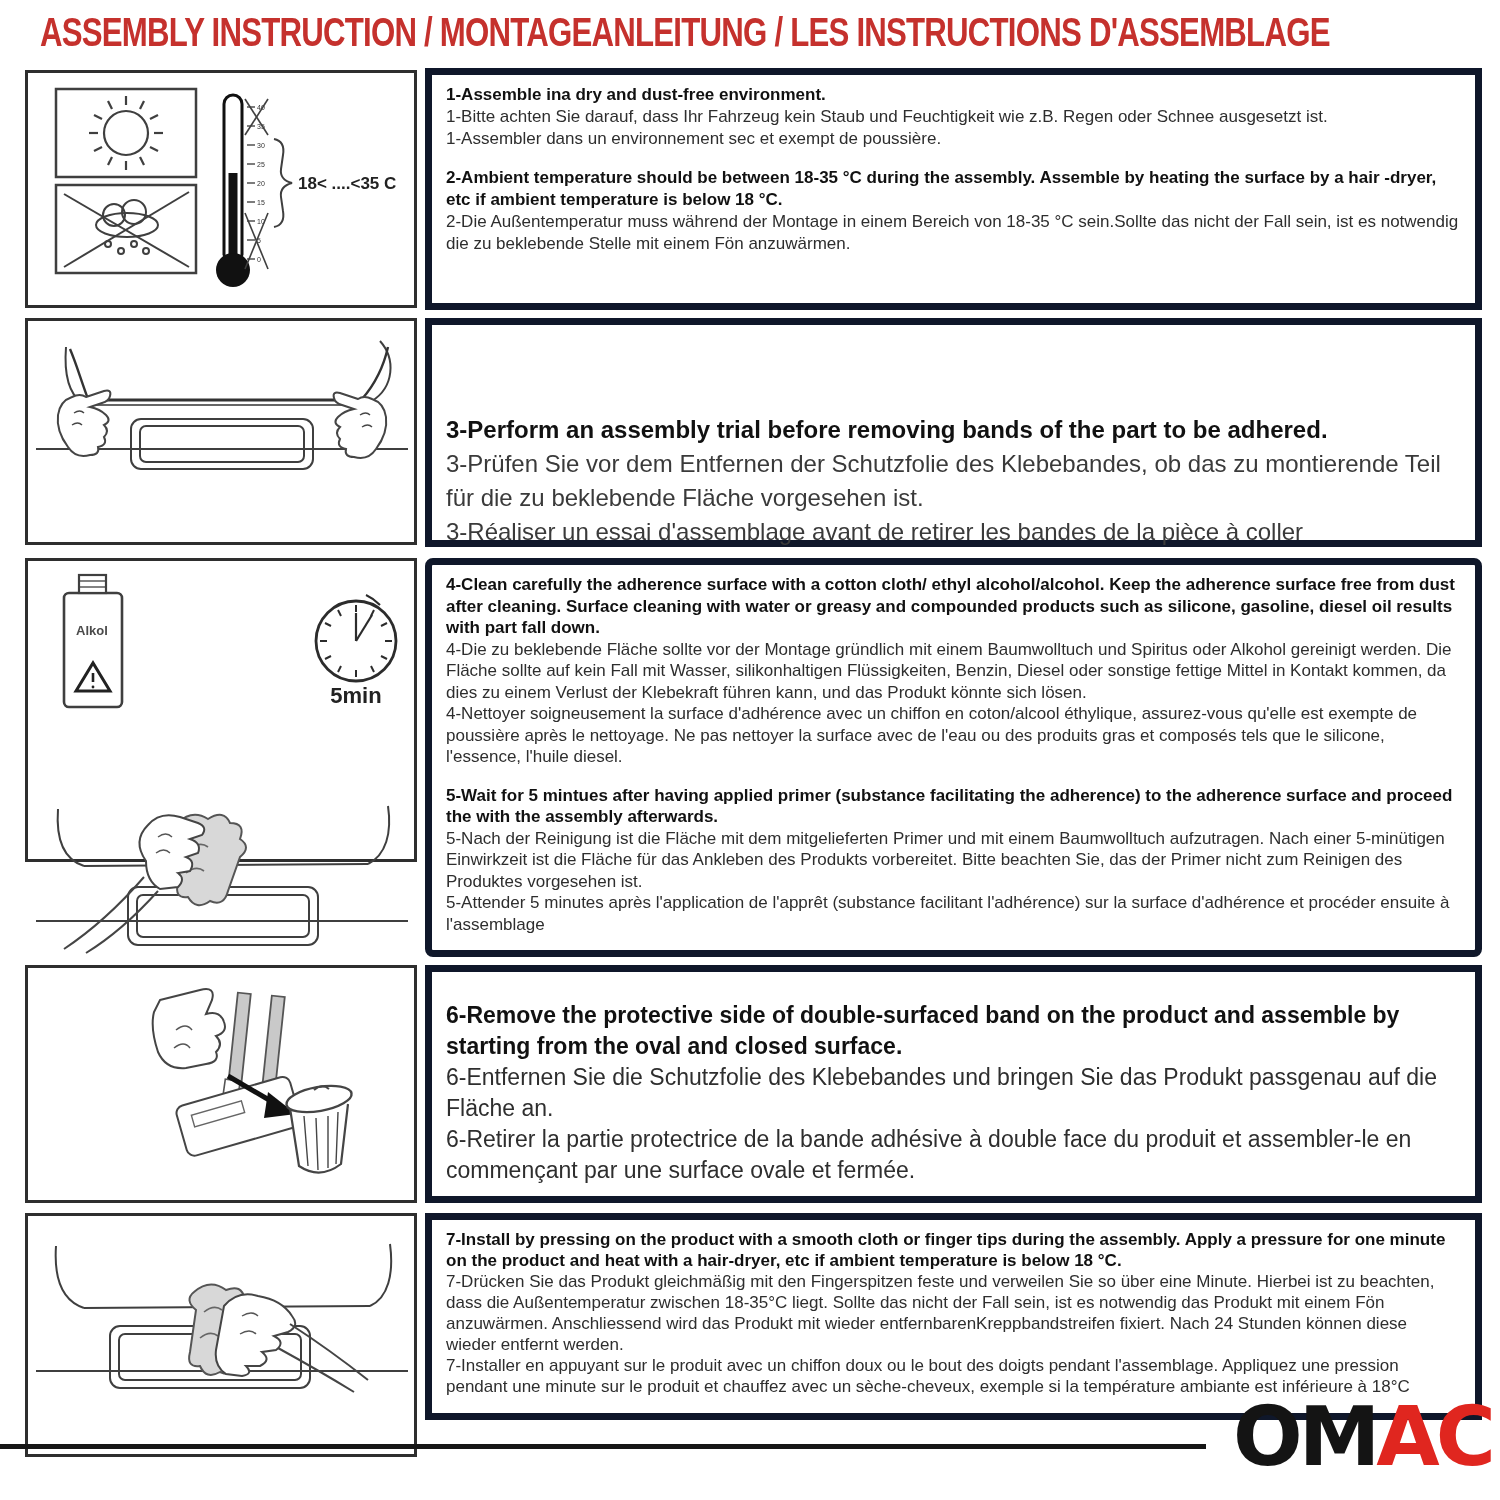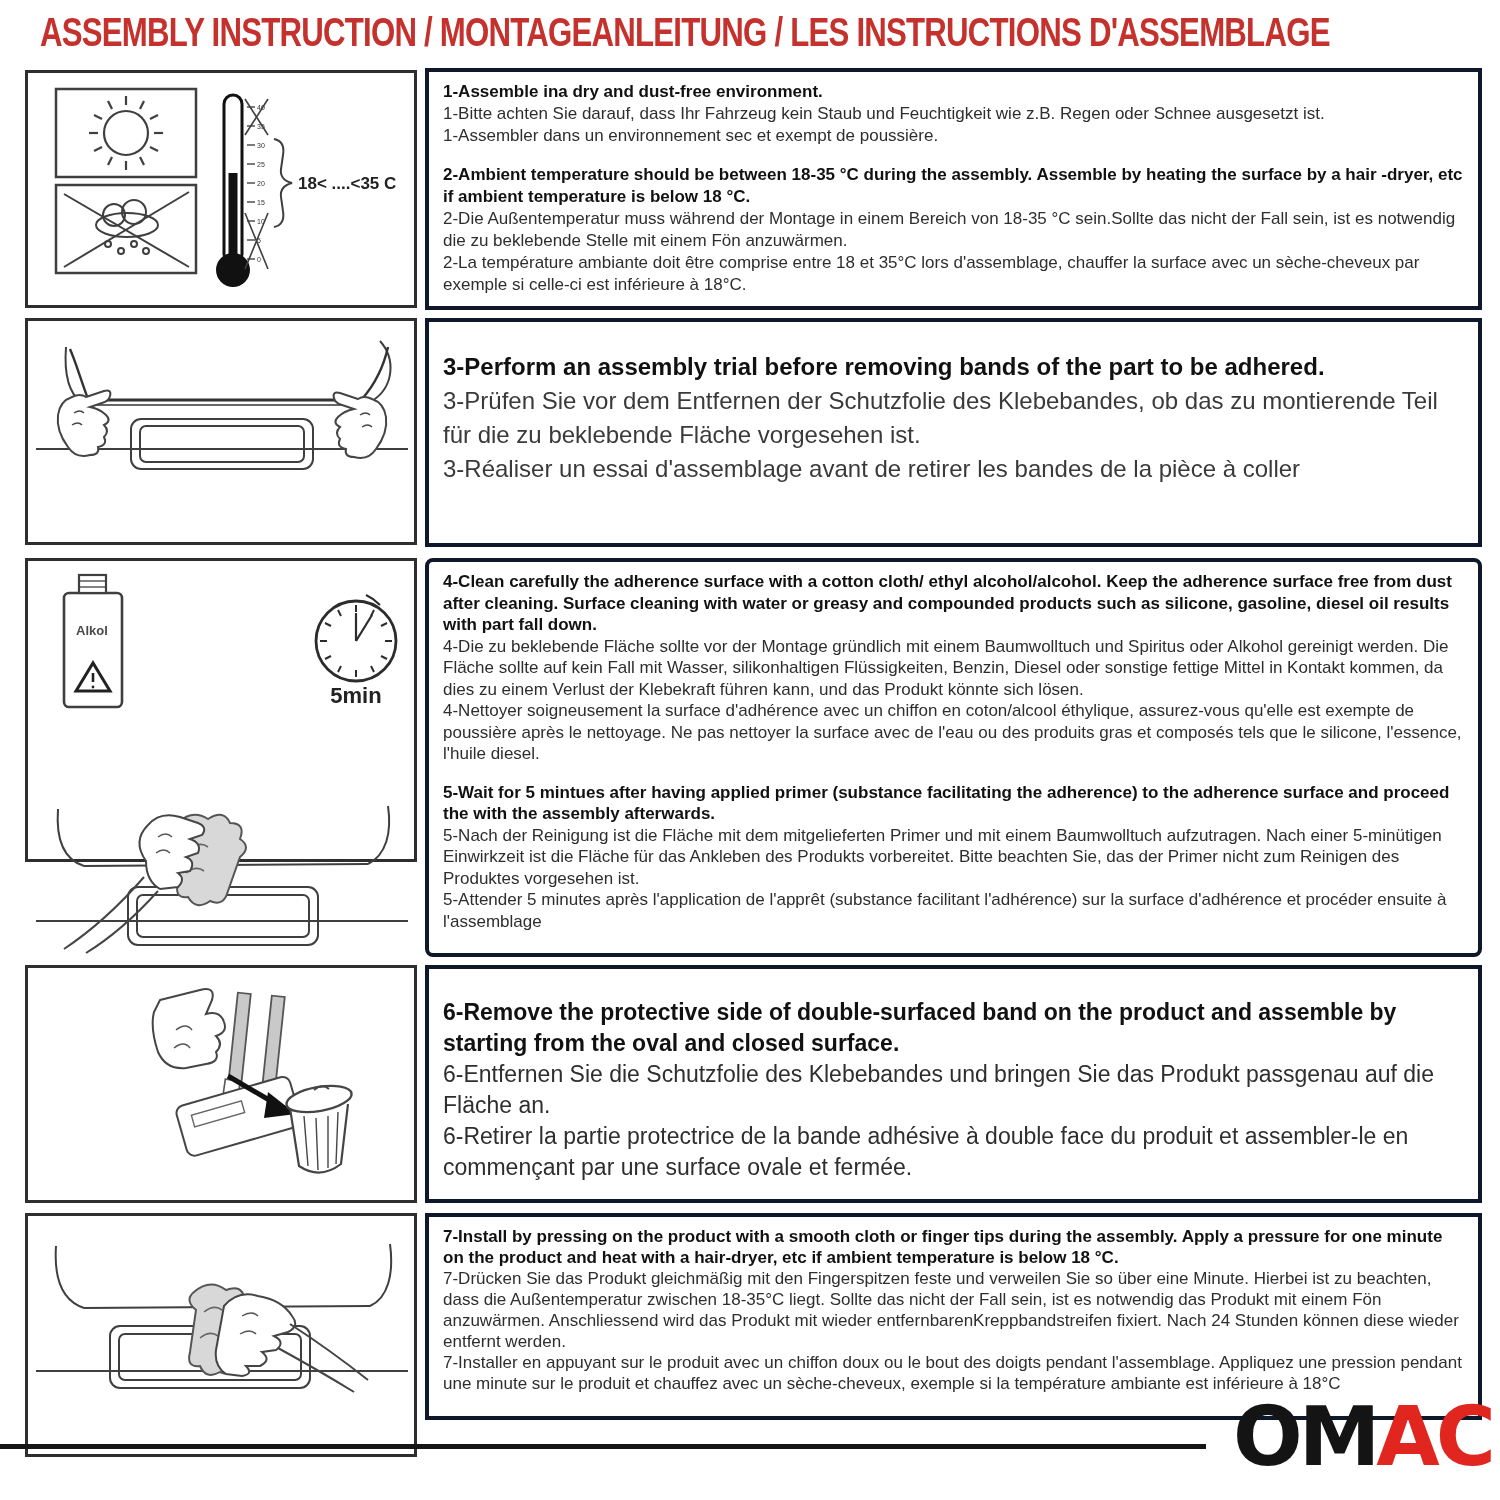--- a/index.html
+++ b/index.html
@@ -11,31 +11,31 @@
     position:absolute;top:10px;left:40px;margin:0;
     font-size:40px;font-weight:800;letter-spacing:-1px;white-space:nowrap;
     transform:scaleX(0.78);transform-origin:left top;color:#c5312d;
   }
   .imgbox{
     position:absolute;left:25px;width:392px;background:#fff;
     border:3px solid #2e2e2e;box-sizing:border-box;text-align:center;
   }
   .textbox{
     position:absolute;left:425px;width:1057px;background:#fff;
-    border:4px solid #0f172a;box-sizing:border-box;padding:9px 14px;
+    border:7px solid #0f172a;box-sizing:border-box;padding:9px 14px;
   }
   .textbox p{margin:0;}
   p.b{font-weight:700;color:#111;}
   p.n{font-weight:400;color:#2e2e2e;}
   .gap{margin-top:17px !important;}
   
   .r1i{top:70px;height:238px;}
   .r1t{top:68px;height:242px;font-size:17px;line-height:22px;}
   .r2i{top:318px;height:227px;}
-  .r2t{top:318px;height:229px;font-size:24px;line-height:34px;padding-top:28px;}
+  .r2t{top:318px;height:229px;font-size:24px;line-height:34px;padding-top:88px;}
   .r2t p.n{color:#3a3a3a;}
   .r3i{top:558px;height:304px;}
   .r3t{top:558px;height:399px;font-size:17px;line-height:21.5px;border-radius:8px;}
   .r4i{top:965px;height:238px;}
   .r4t{top:965px;height:238px;font-size:23px;line-height:31px;padding-top:28px;}
   .r5i{top:1213px;height:244px;}
   .r5t{top:1213px;height:207px;font-size:17px;line-height:21px;}
   svg{display:block;}
   .footer-line{position:absolute;top:1444px;left:0;width:1206px;height:5px;background:#161616;}
   .logo{
@@ -119,21 +119,20 @@
       <text x="270" y="116" font-size="17" font-weight="700" fill="#222">18&lt; ....&lt;35 C</text>
     </g>
   </svg>
 </div>
 <div class="textbox r1t">
   <p class="b">1-Assemble ina dry and dust-free environment.</p>
   <p class="n">1-Bitte achten Sie darauf, dass Ihr Fahrzeug kein Staub und Feuchtigkeit wie z.B. Regen oder Schnee ausgesetzt ist.</p>
   <p class="n">1-Assembler dans un environnement sec et exempt de poussière.</p>
   <p class="b gap">2-Ambient temperature should be between 18-35 °C  during the assembly. Assemble by heating the surface by a hair -dryer, etc if ambient temperature is below 18 °C.</p>
   <p class="n">2-Die Außentemperatur muss während der Montage in einem Bereich von 18-35 °C  sein.Sollte das nicht der Fall sein, ist es notwendig die zu beklebende Stelle mit einem Fön anzuwärmen.</p>
-  <p class="n">2-La température ambiante doit être comprise entre 18 et 35°C lors d'assemblage, chauffer la surface avec un sèche-cheveux par exemple si celle-ci est inférieure à 18°C.</p>
 </div>
 
 <div class="imgbox r2i">
   <svg width="386" height="221" viewBox="0 0 386 221">
     <g stroke="#3f3f3f" stroke-width="2" fill="none">
       <path d="M 38,26 C 36,52 40,72 54,82"></path>
       <path d="M 352,20 C 368,38 366,66 344,80"></path>
       <line x1="8" y1="128" x2="380" y2="128"></line>
       <rect x="103" y="98" width="182" height="50" rx="10"></rect>
       <rect x="112" y="105" width="164" height="36" rx="6"></rect>

